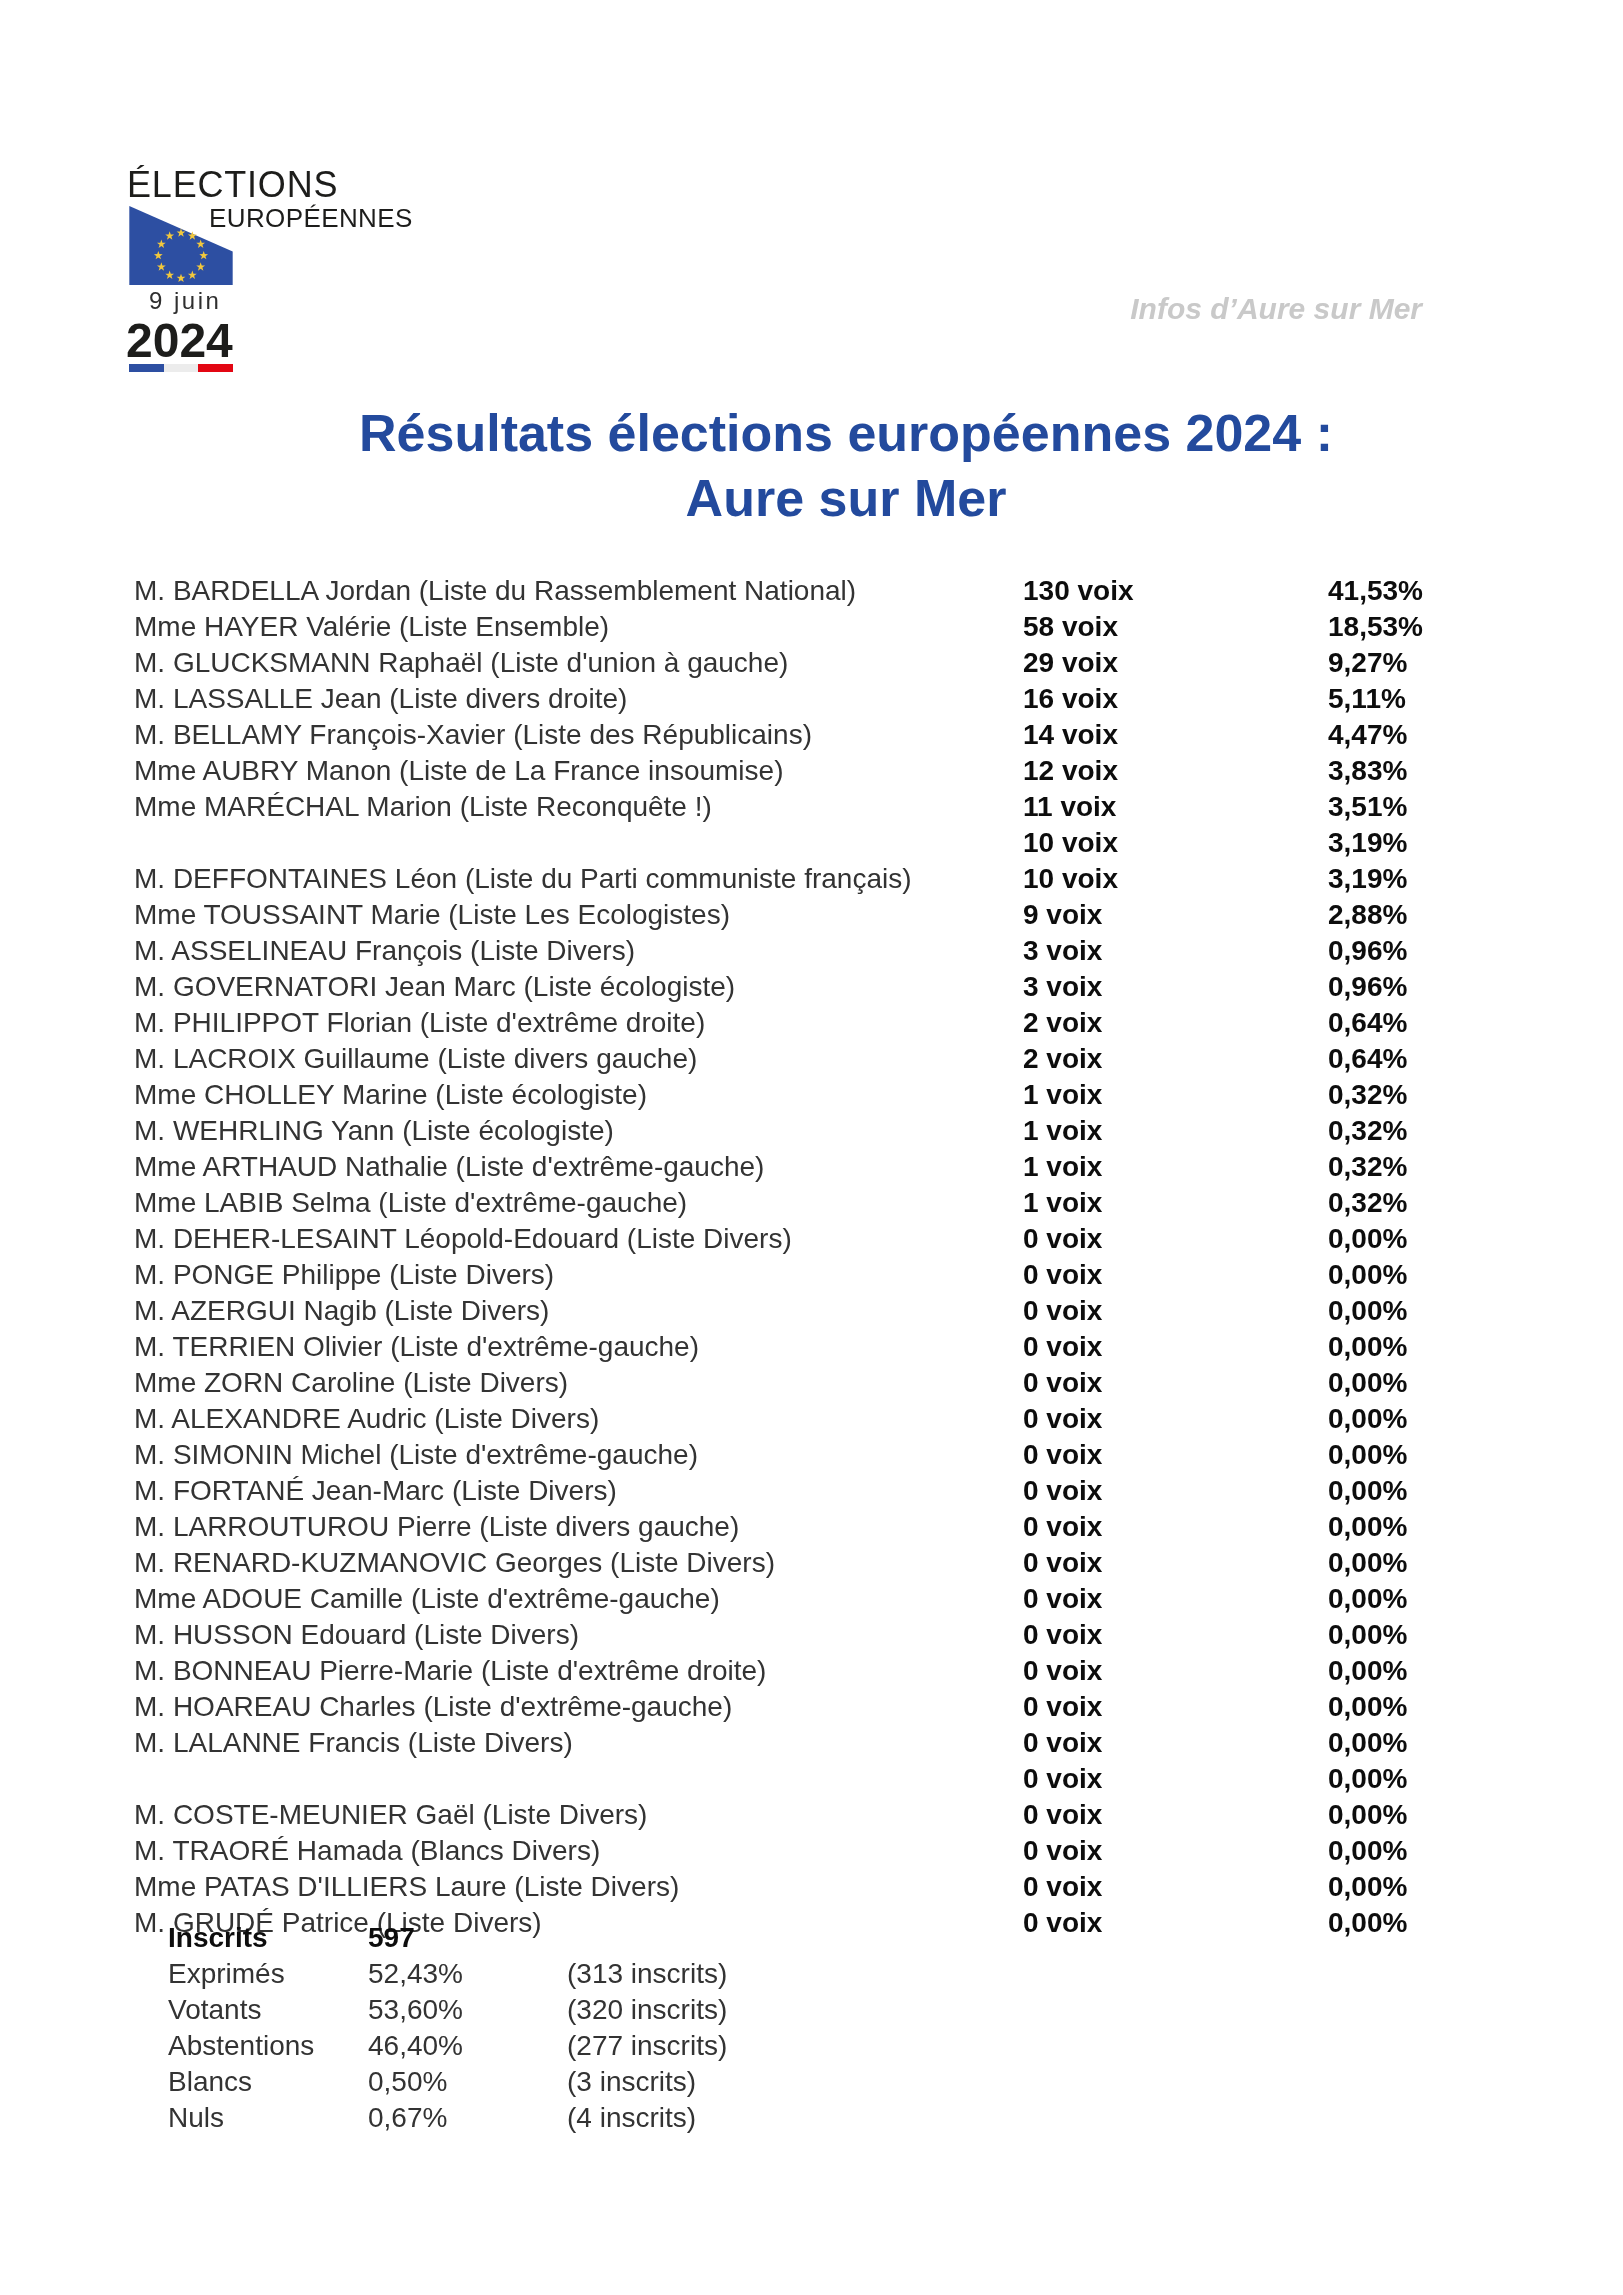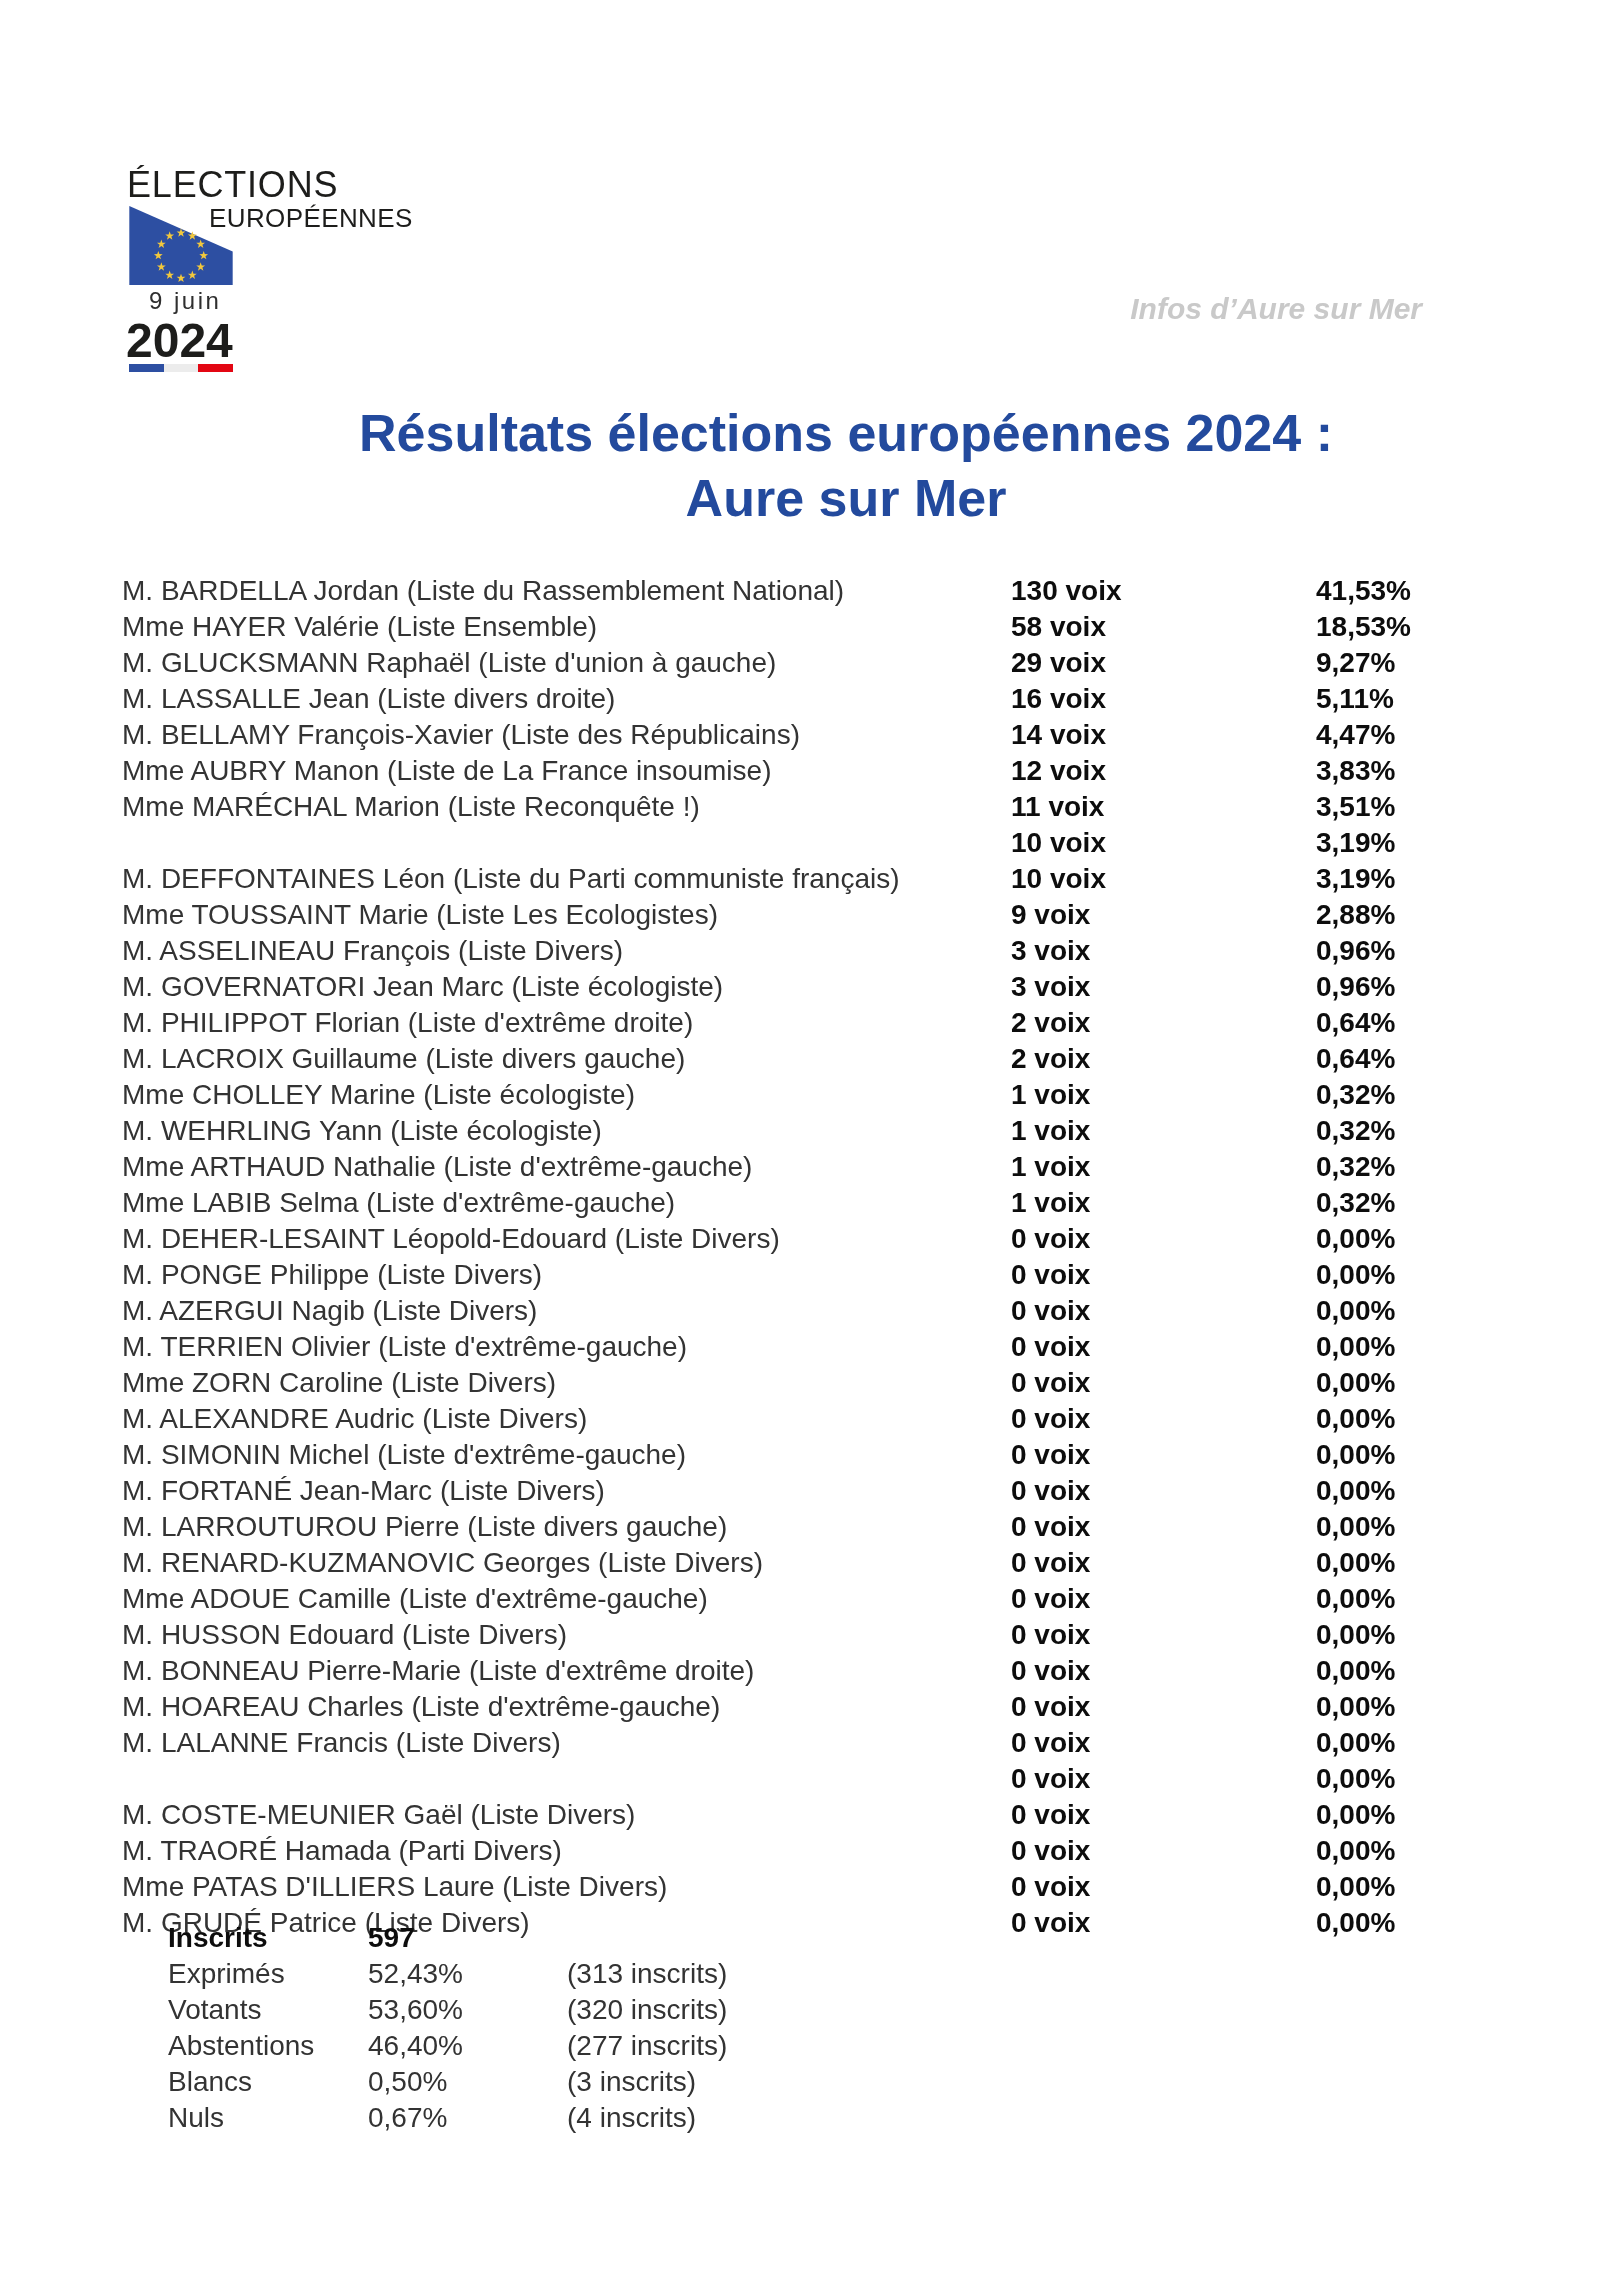--- a/index.html
+++ b/index.html
@@ -64,21 +64,21 @@
   
   .page-title {
     position: absolute; left: 85px; top: 401px; width: 1522px;
     text-align: center;
     color: var(--title_blue);
     font-size: 52px; font-weight: 700; line-height: 65px;
   }
 
   
   .results {
-    position: absolute; left: 122px; top: 573px; width: 1395px;
+    position: absolute; left: 134px; top: 573px; width: 1395px;
   }
   .row {
     position: relative; height: 36px;
     font-size: 28px; line-height: 36px; white-space: nowrap;
   }
   .row .name  { position: absolute; left: 0; color: var(--text_dark); font-weight: 400; }
   .row .votes { position: absolute; left: 889px; color: var(--text_black); font-weight: 700; }
   .row .pct   { position: absolute; left: 1194px; color: var(--text_black); font-weight: 700; }
 
   
@@ -306,21 +306,21 @@
     <div class="row">
       <span class="votes">0 voix</span>
       <span class="pct">0,00%</span>
     </div>
     <div class="row">
       <span class="name">M. COSTE-MEUNIER Gaël (Liste Divers)</span>
       <span class="votes">0 voix</span>
       <span class="pct">0,00%</span>
     </div>
     <div class="row">
-      <span class="name">M. TRAORÉ Hamada (Parti Divers)</span>
+      <span class="name">M. TRAORÉ Hamada (Blancs Divers)</span>
       <span class="votes">0 voix</span>
       <span class="pct">0,00%</span>
     </div>
     <div class="row">
       <span class="name">Mme PATAS D'ILLIERS Laure (Liste Divers)</span>
       <span class="votes">0 voix</span>
       <span class="pct">0,00%</span>
     </div>
     <div class="row">
       <span class="name">M. GRUDÉ Patrice (Liste Divers)</span>

